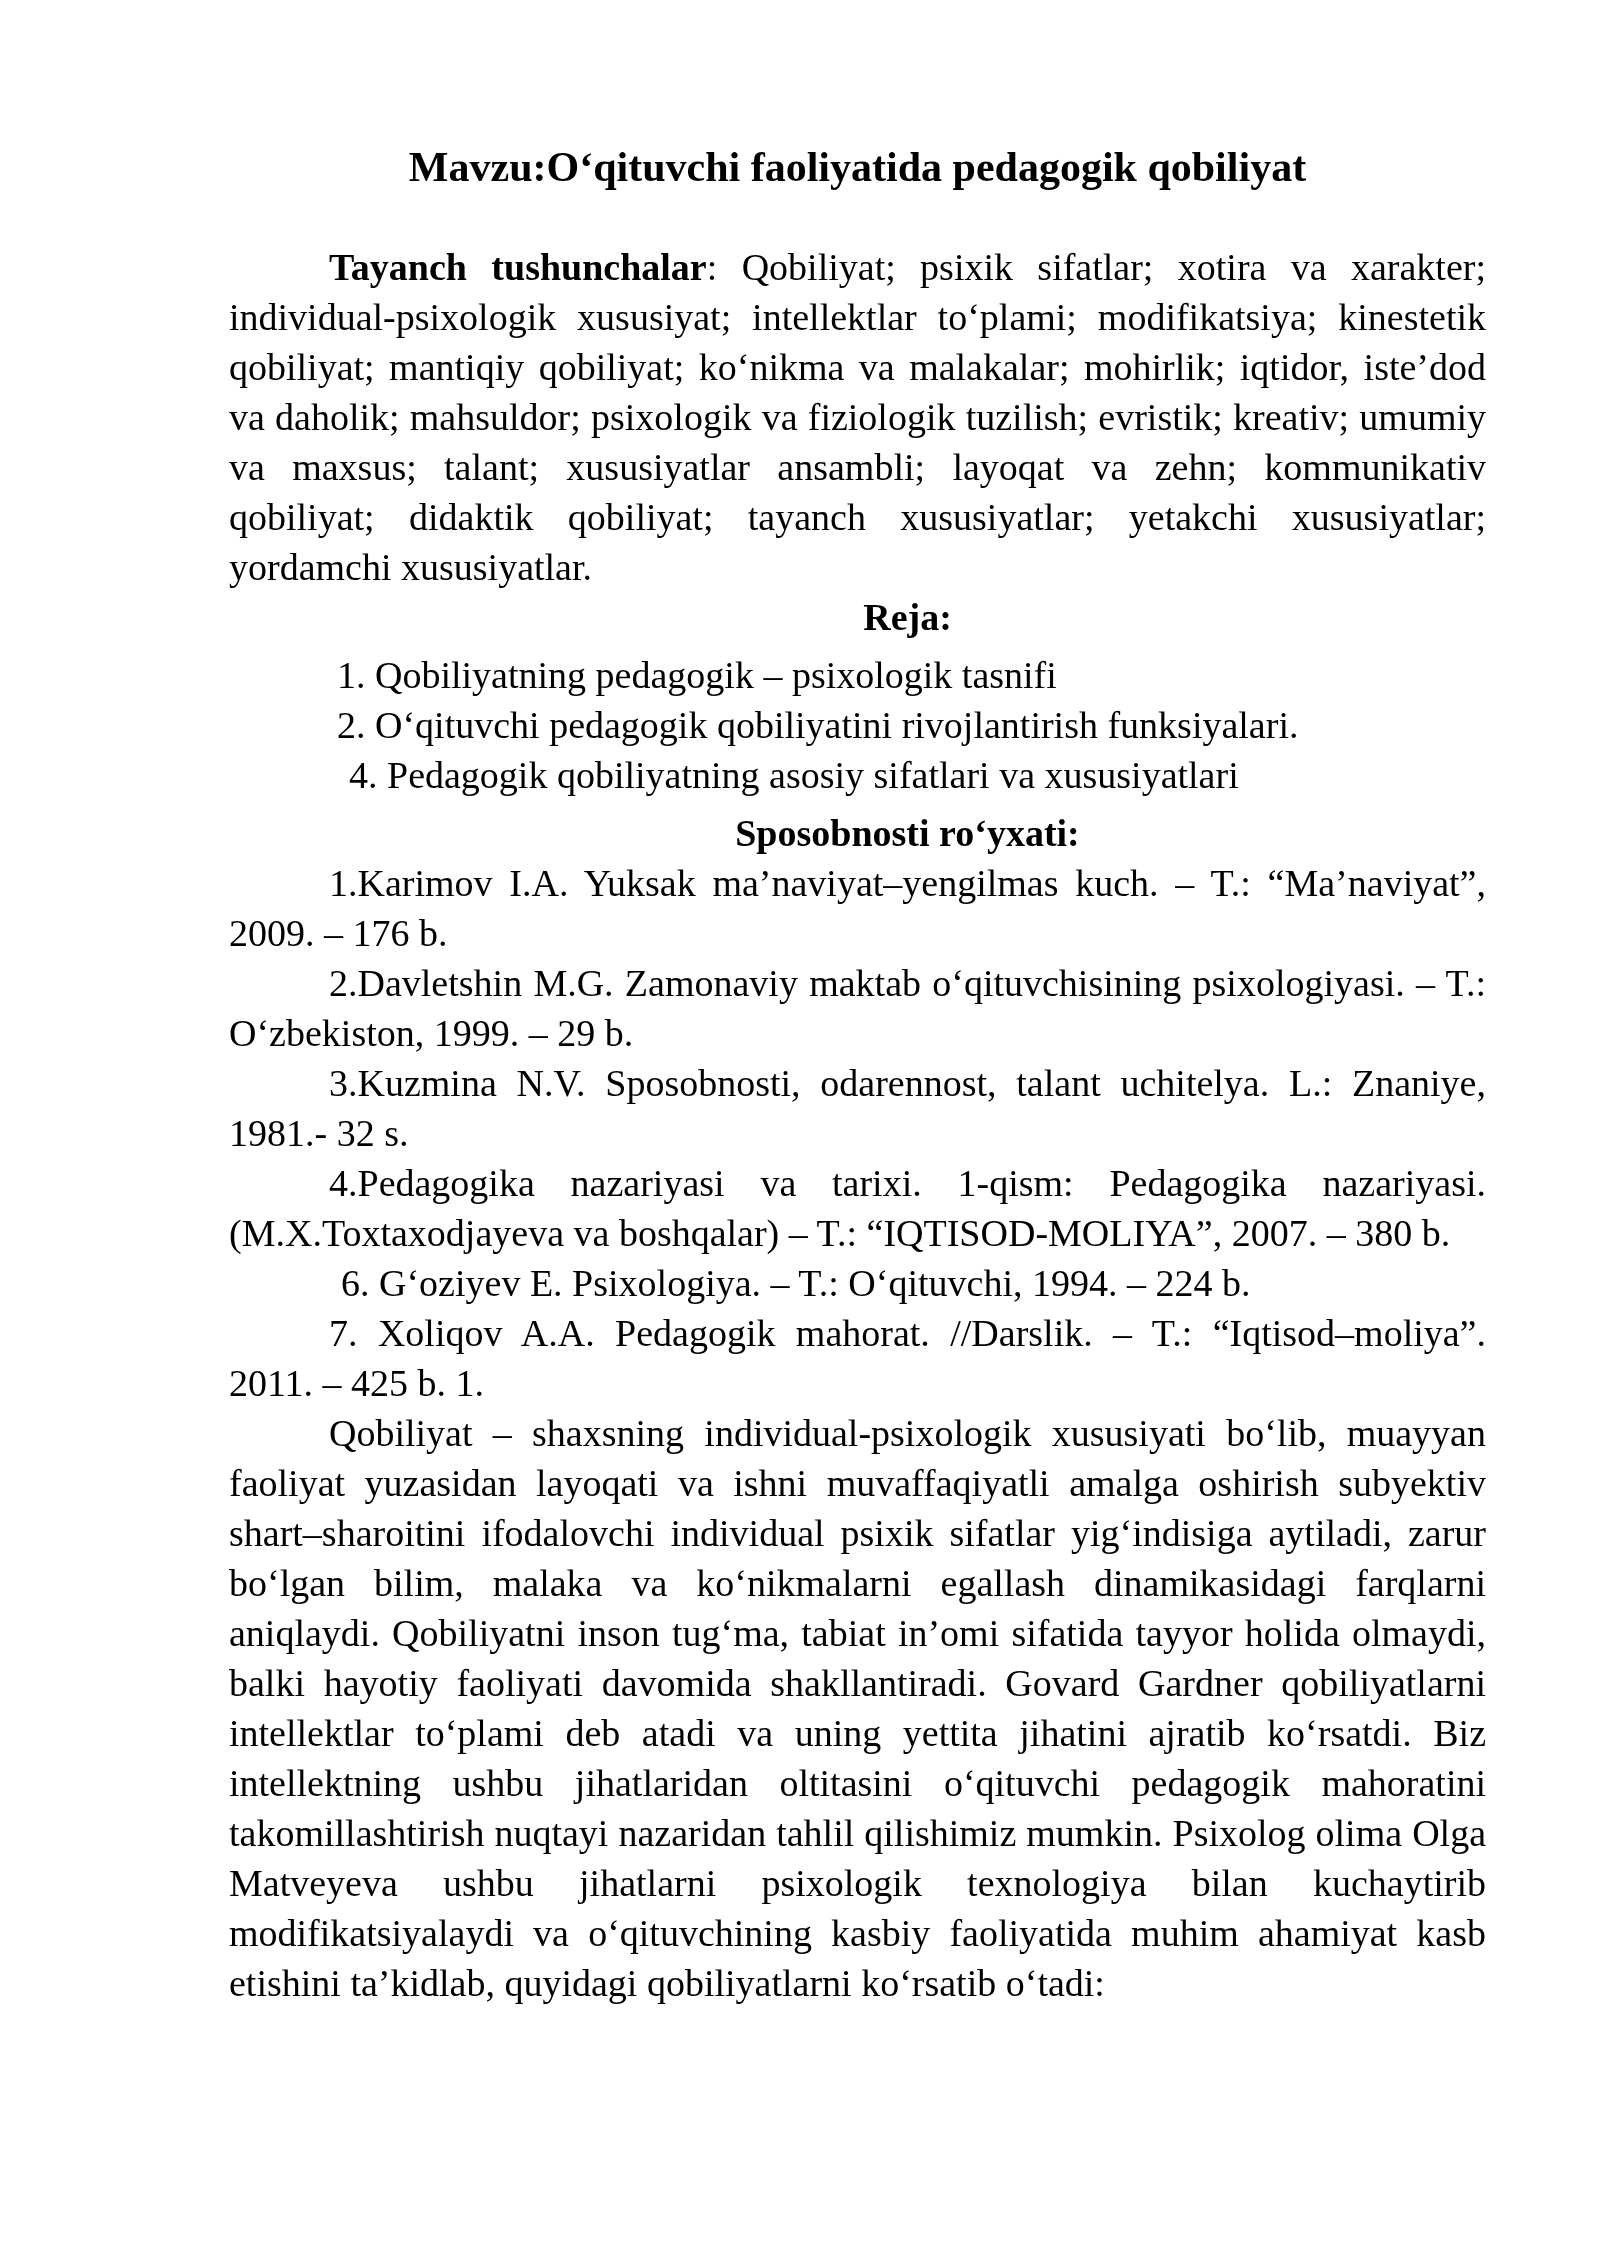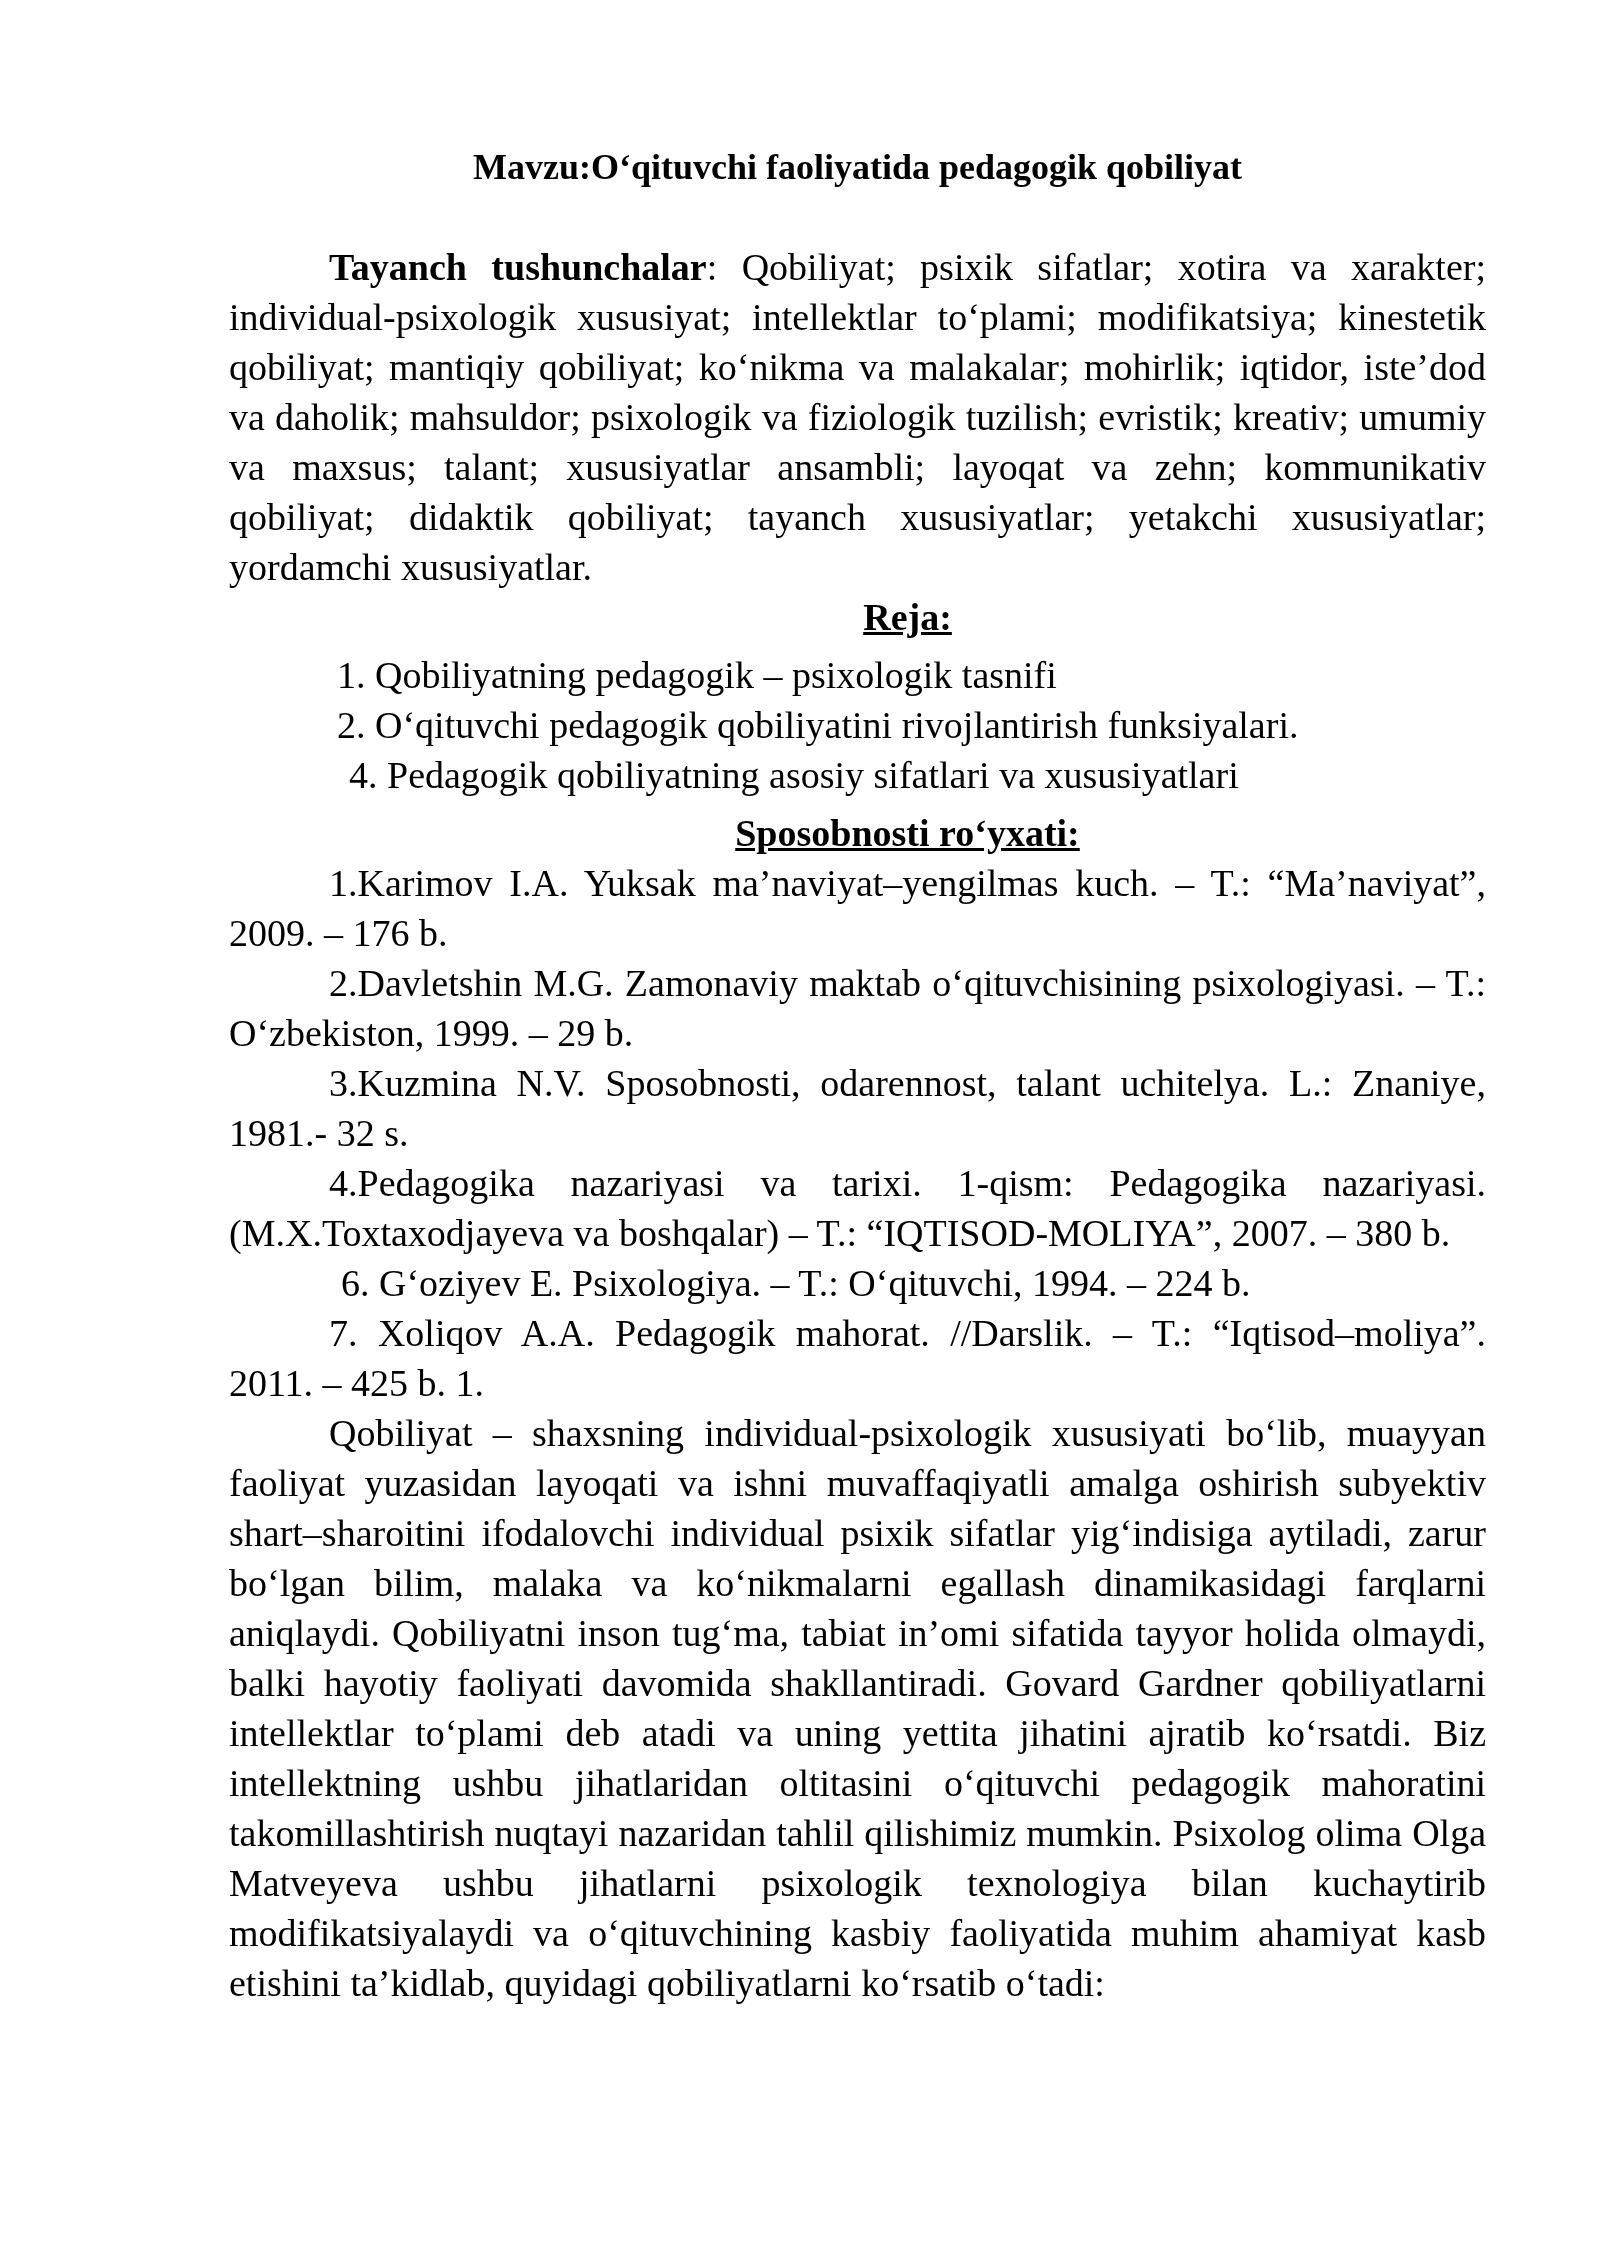--- a/index.html
+++ b/index.html
@@ -15,36 +15,35 @@
     background: #ffffff;
     color: #000000;
     font-family: "Liberation Serif", serif;
     font-size: 38px;
     line-height: 50px;
     padding: 142px 114px 80px 229px;
     overflow: hidden;
   }
   .doc-title {
     margin: 0 0 50px 0;
-    font-size: 36px;
+    font-size: 42px;
     font-weight: bold;
     text-align: center;
   }
   .para {
     margin: 0;
     text-align: justify;
     text-indent: 100px;
   }
   .section-heading {
     margin: 0;
     font-weight: bold;
     text-align: center;
     
     text-indent: 100px;
-    text-decoration: underline;
   }
   .plan-list {
     margin: 8px;
   }
   .plan-list .list-item {
     margin: 0;
     padding-left: 100px;
     text-align: left;
   }
   .plan-list .list-item:nth-of-type(3) {

